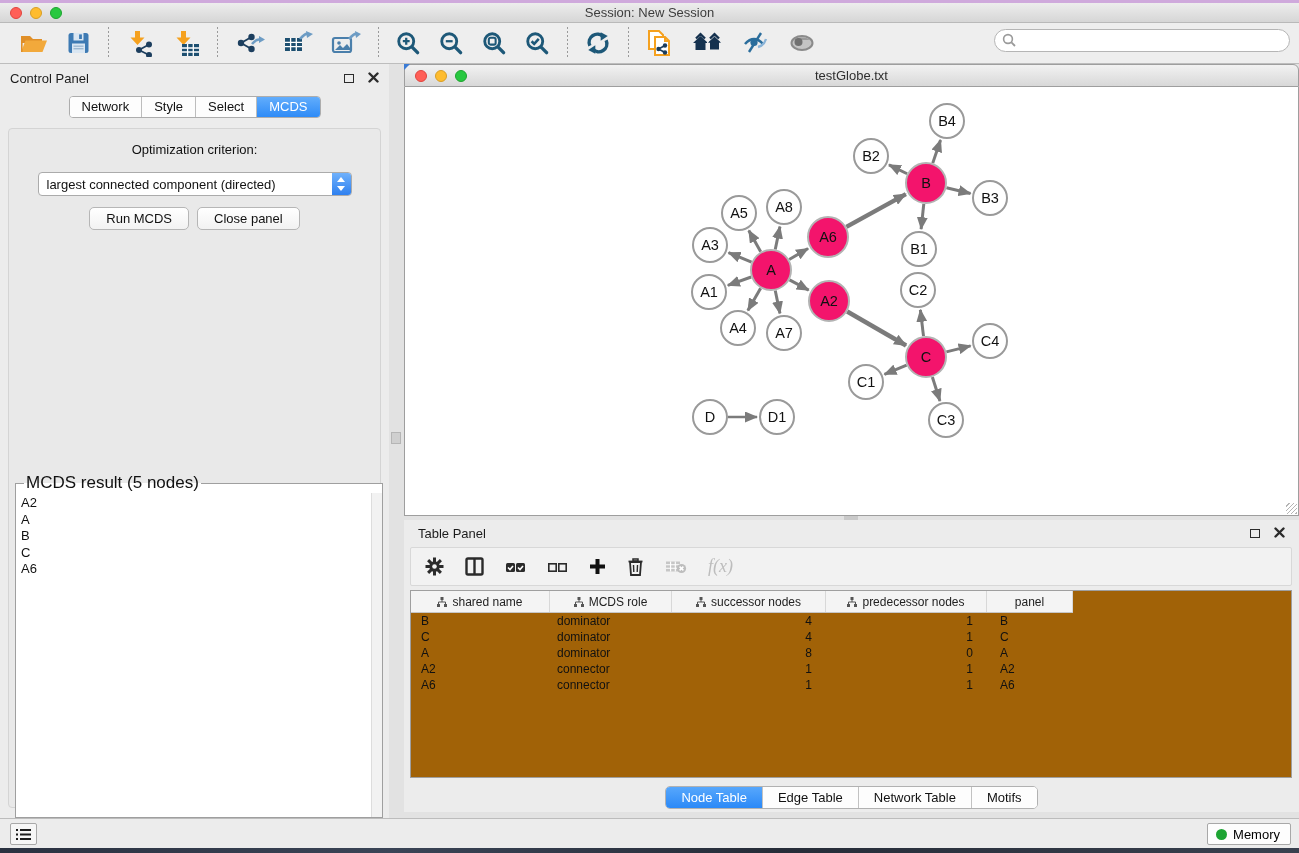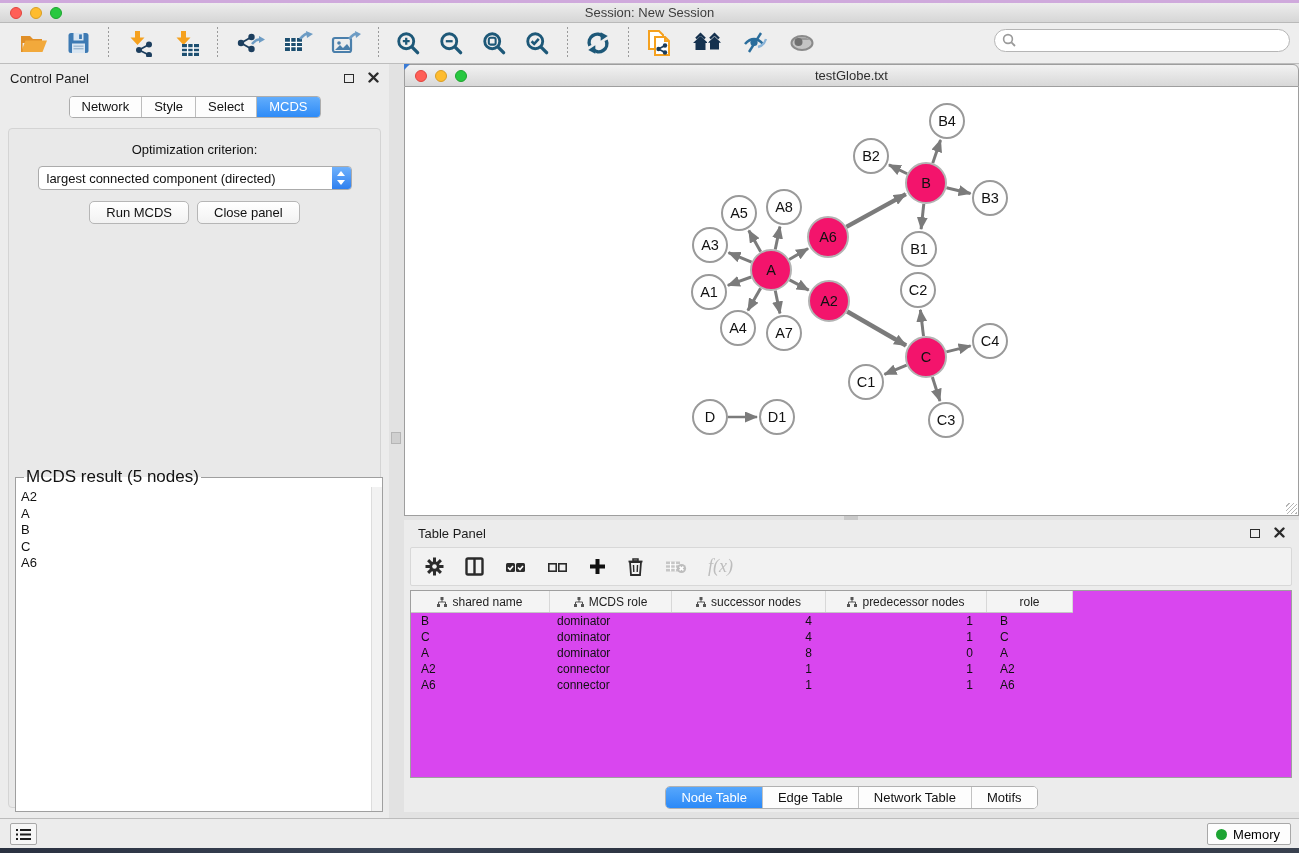--- a/index.html
+++ b/index.html
@@ -33,21 +33,21 @@
   .float-ic { width:10px; height:9px; border:1.6px solid #2b2b2b; display:inline-block; margin-right:14px; cursor:pointer;}
   .close-ic { cursor:pointer; display:inline-block; }
   .cp-tabs { position:absolute; top:32px; left:50%; transform:translateX(-50%); display:flex;
              border:1px solid #adadad; border-radius:4px; overflow:hidden; background:#fff; height:22px; }
   .cp-tab { padding:0 12px; line-height:20px; border-right:1px solid #bdbdbd; background:#fdfdfd; cursor:pointer; color:#111; }
   .cp-tab:last-child { border-right:none; }
   .cp-tab.active { background:linear-gradient(#62adfc,#2e8bf7); color:#fff; }
   .cp-body { position:absolute; top:64px; left:8px; right:8px; bottom:10px; background:#e9e9e9;
              border:1px solid #d4d4d4; border-radius:4px; }
   .opt-label { text-align:center; padding-top:13px; color:#111; }
-  .dropdown { width:314px; height:24px; margin:9px auto 0; background:#fff; border:1px solid #ababab;
+  .dropdown { width:314px; height:24px; margin:15px auto 0; background:#fff; border:1px solid #ababab;
               border-radius:4px; display:flex; align-items:center; cursor:pointer; }
   .dropdown .val { flex:1; padding-left:8px; color:#111; white-space:nowrap; overflow:hidden; }
   .spinner { width:19px; height:22px; border-radius:0 3px 3px 0; background:linear-gradient(#6fb1fc,#2f80ef);
              display:flex; align-items:center; justify-content:center; }
   .btn-row { display:flex; justify-content:center; gap:8px; margin-top:11px; }
   .pbtn { height:23px; padding:0 16px; background:linear-gradient(#ffffff,#f2f2f2); border:1px solid #b6b6b6;
           border-radius:5px; font-size:13px; color:#111; cursor:pointer; font-family:"Liberation Sans",sans-serif;}
   fieldset.result-box { margin:243px 0 0 6px; width:368px; height:345px; background:#fff;
           border:1px solid #9f9f9f; position:relative; }
   fieldset.result-box legend { font-size:17px; color:#111; padding:0 2px; margin-left:8px; }
@@ -73,21 +73,21 @@
   .resize-grip { position:absolute; right:1px; bottom:1px; width:11px; height:11px; cursor:nwse-resize;
      background:repeating-linear-gradient(135deg, transparent 0 2px, #b5b5b5 2px 3px); }
 
   
   .table-panel { position:absolute; top:456px; left:0; width:895px; height:292px; background:#ececec; }
   .tp-header { height:26px; display:flex; align-items:center; padding:0 14px; }
   .tp-toolbar { position:absolute; top:27px; left:6px; right:7px; height:39px; background:#f2f2f2;
                 border:1px solid #d8d8d8; border-radius:2px; display:flex; align-items:center; padding-left:14px; gap:21px; }
   .ticon { background:none; border:none; cursor:pointer; display:flex; align-items:flex-start; padding:0; }
   .fx { font-family:"Liberation Serif", serif; font-style:italic; font-size:18px; color:#bdbdbd; }
-  .tp-table { position:absolute; top:70px; left:6px; right:7px; bottom:34px; background:#d946ef;
+  .tp-table { position:absolute; top:70px; left:6px; right:7px; bottom:34px; background:#a16207;
               border:1px solid #9f9f9f; overflow:hidden; }
   .thead { display:flex; width:662px; height:22px; background:#f4f4f4; border-bottom:1px solid #c6c6c6; }
   .th { display:flex; align-items:center; justify-content:center; gap:5px; font-size:12px; color:#222;
         border-right:1px solid #d8d8d8; cursor:pointer; }
   .trow { display:flex; width:662px; height:16px; font-size:12px; color:#111; cursor:default; }
   .td { padding-top:1px; }
   .c0{width:139px;} .c1{width:122px;} .c2{width:154px;} .c3{width:161px;} .c4{width:86px;}
   .td.c0{padding-left:10px;} .td.c1{padding-left:7px;}
   .td.c2{text-align:right;padding-right:14px;} .td.c3{text-align:right;padding-right:14px;}
   .td.c4{padding-left:13px;}
@@ -558,21 +558,21 @@
           <span class="th c3">
             <svg width="10" height="10" viewBox="0 0 10 10">
                 <rect x="3.5" y="0" width="3" height="3" fill="#555"></rect>
                 <rect x="0" y="7" width="3" height="3" fill="#555"></rect>
                 <rect x="7" y="7" width="3" height="3" fill="#555"></rect>
                 <path d="M5,3 V5 M1.5,7 V5 H8.5 V7" stroke="#555" stroke-width="1" fill="none"></path>
               </svg>
             <span>predecessor nodes</span>
           </span>
           <span class="th c4">
-            <span>role</span>
+            <span>panel</span>
           </span>
         </div>
         <div class="trow">
           <span class="td c0">B</span>
           <span class="td c1">dominator</span>
           <span class="td c2">4</span>
           <span class="td c3">1</span>
           <span class="td c4">B</span>
         </div>
         <div class="trow">

